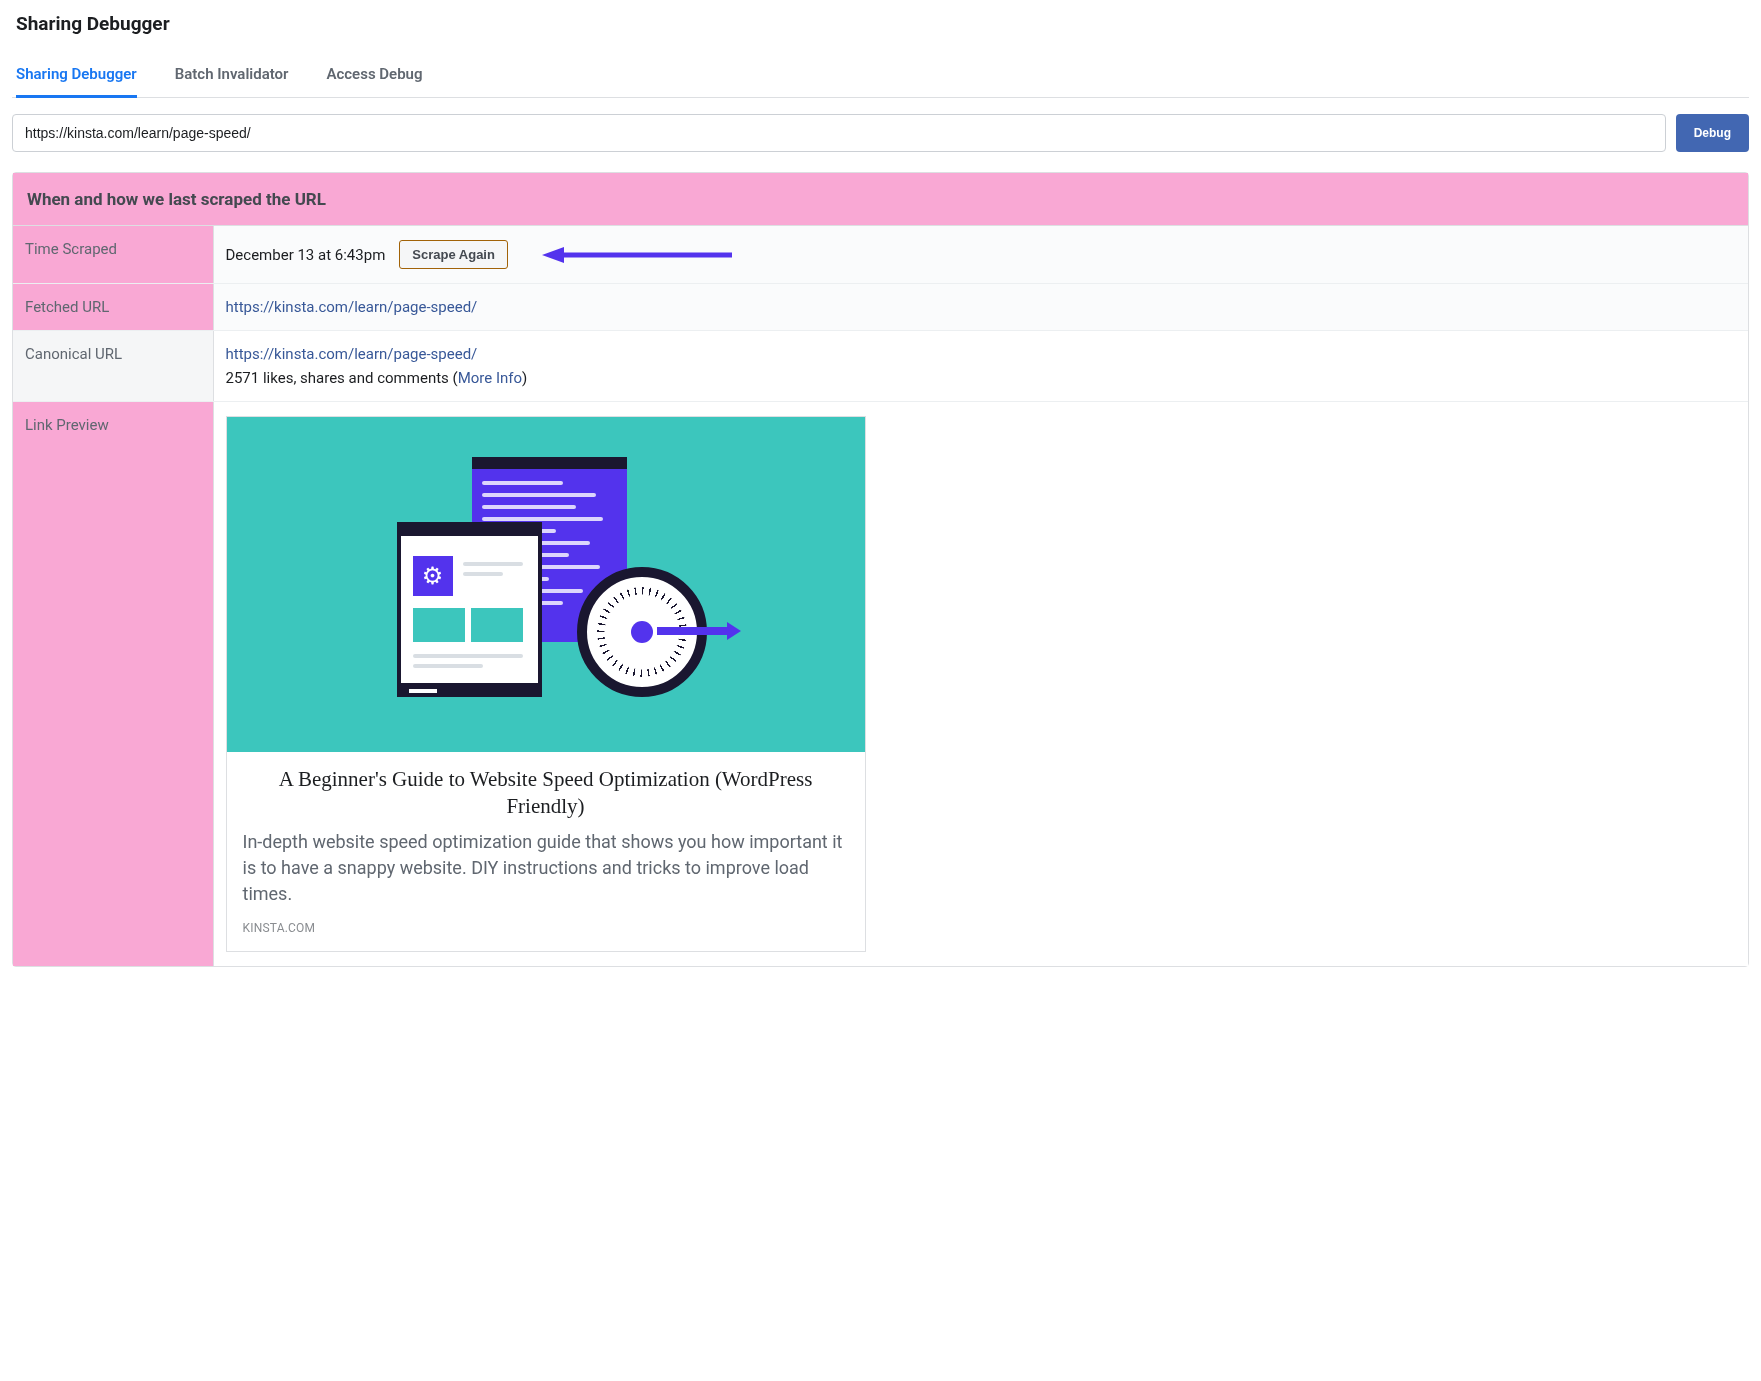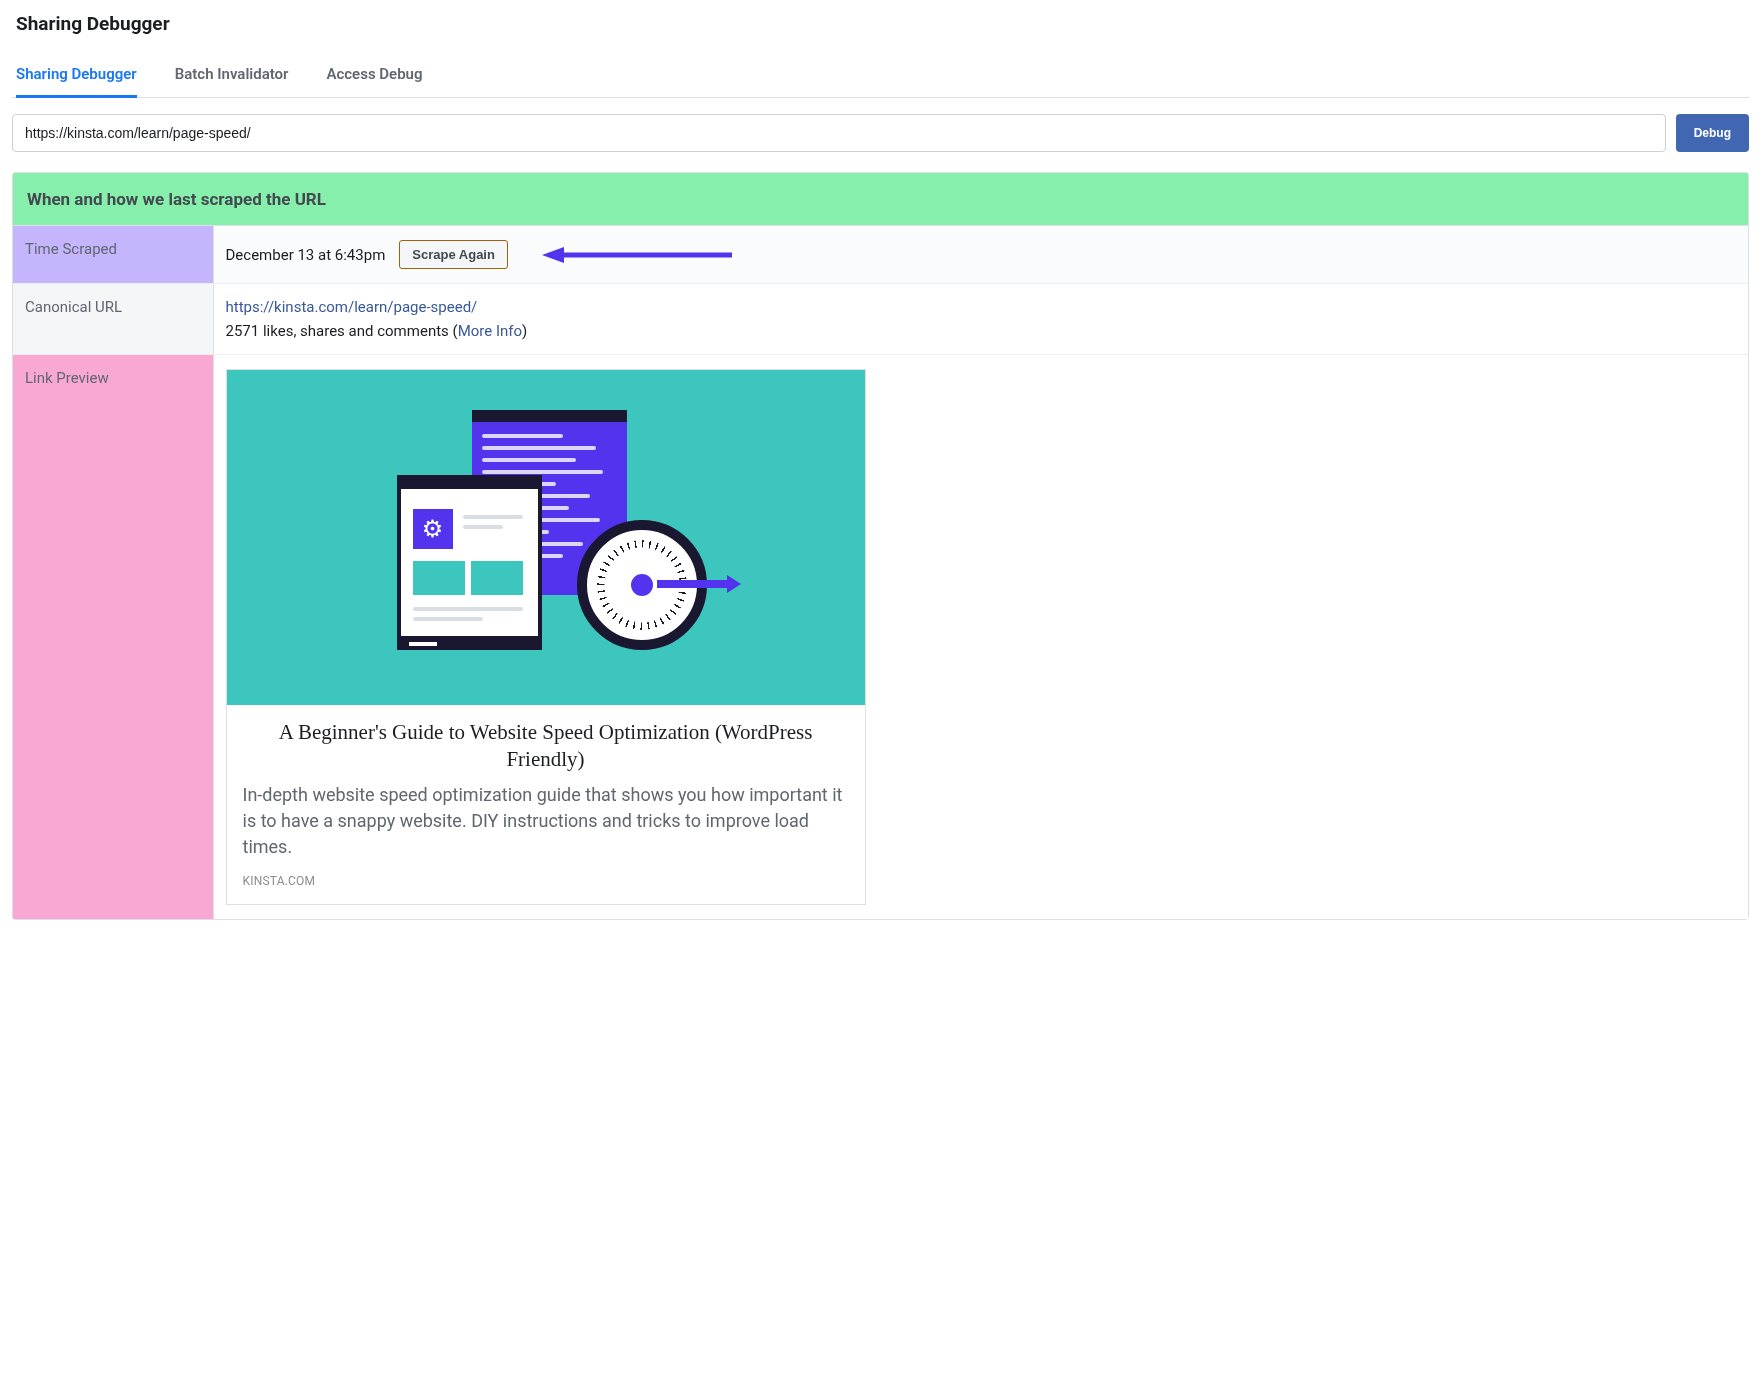--- a/index.html
+++ b/index.html
@@ -69,21 +69,21 @@
     border: 1px solid #dddfe2;
     border-radius: 4px;
     background: #f5f6f7;
   }
   .panel-header {
     padding: 16px 14px;
     font-size: 17px;
     font-weight: 700;
     color: #444950;
     border-bottom: 1px solid #dddfe2;
-    background: #86efac;
+    background: #f9a8d4;
   }
   .info-table {
     width: 100%;
     border-collapse: collapse;
   }
   .info-row { }
   .info-row td {
     padding: 14px 12px;
     vertical-align: top;
     font-size: 15px;
@@ -93,21 +93,21 @@
     color: #606770;
     background: #f5f6f7;
     border-right: 1px solid #dddfe2;
     border-bottom: 1px solid #eceff1;
   }
   .value-cell {
     background: #fff;
     color: #1c1e21;
     border-bottom: 1px solid #eceff1;
   }
-  .info-row.alt .label-cell { background: #c4b5fd; }
+  .info-row.alt .label-cell { background: #f9a8d4; }
   .info-row.alt .value-cell { background: #fafbfc; }
   .time-wrap { display:flex; align-items:center; gap:14px; }
   .scrape-btn {
     background: #f5f6f7;
     border: 1px solid #a16207;
     border-radius: 3px;
     padding: 6px 12px;
     font-weight: 700;
     font-size: 13px;
     color: #444950;
@@ -238,20 +238,26 @@
             <svg width="190" height="22" viewBox="0 0 190 22">
               <line x1="190" y1="11" x2="20" y2="11" stroke="#5333ed" stroke-width="5"></line>
               <polygon points="0,11 22,3 22,19" fill="#5333ed"></polygon>
             </svg>
           </span>
         </div>
       </td>
     </tr>
 
 
+    <tr class="info-row alt">
+      <td class="label-cell">Fetched URL</td>
+      <td class="value-cell">
+        <a class="link">https://kinsta.com/learn/page-speed/</a>
+      </td>
+    </tr>
 
     <tr class="info-row">
       <td class="label-cell">Canonical URL</td>
       <td class="value-cell">
         <a class="link">https://kinsta.com/learn/page-speed/</a>
         <div class="canon-extra">
           <span>2571 likes, shares and comments (</span><a class="link">More Info</a><span class="paren">)</span>
         </div>
       </td>
     </tr>

